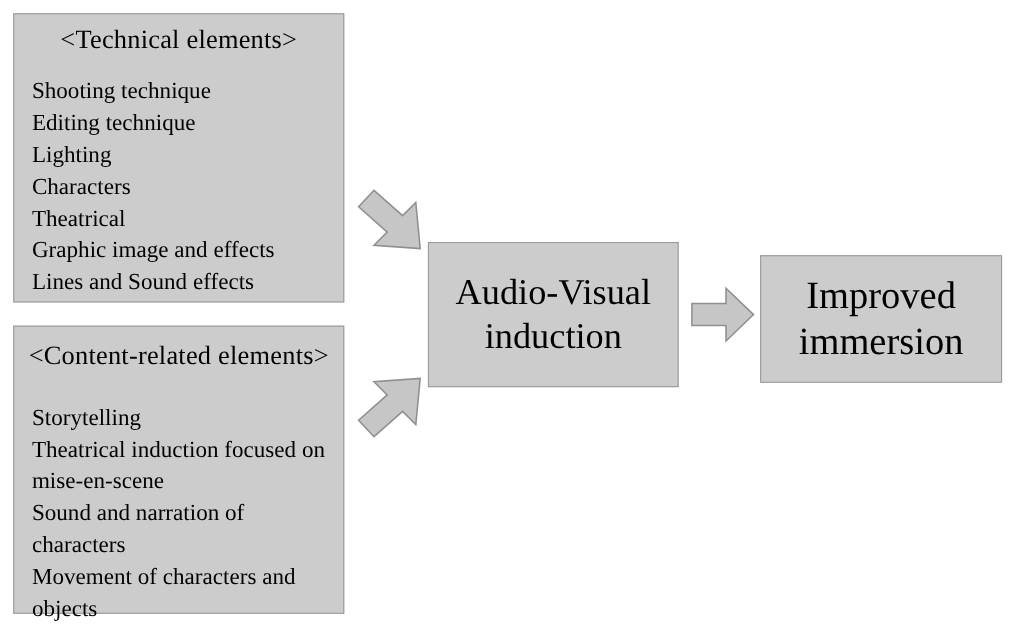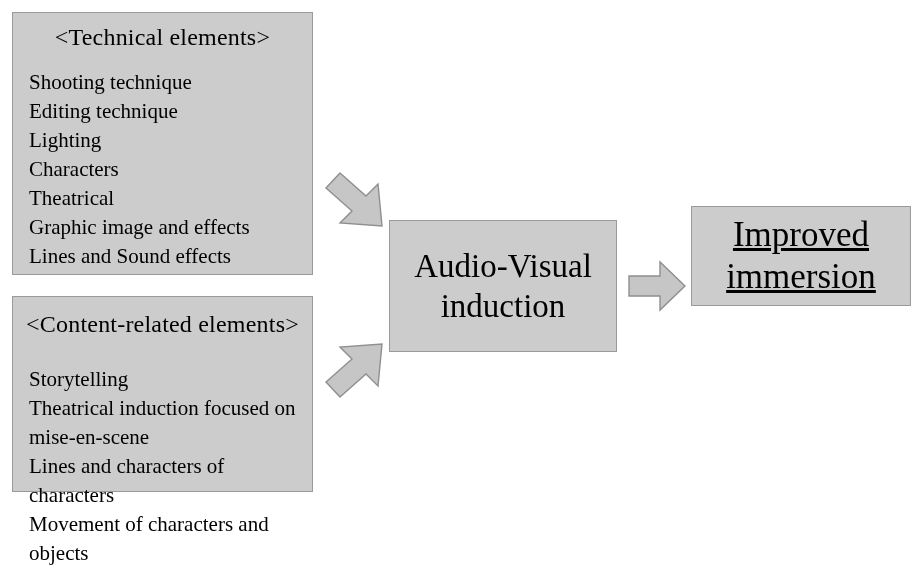--- a/index.html
+++ b/index.html
@@ -27,21 +27,21 @@
   #panel-technical {
     left: 12px;
     top: 12px;
     width: 301px;
     height: 263px;
   }
   #panel-content {
     left: 12px;
     top: 296px;
     width: 301px;
-    height: 196px;
+    height: 262px;
   }
 
   .panel-title {
     text-align: center;
     font-size: 24px;
     line-height: 26px;
     padding-top: 11px;
     letter-spacing: 0.2px;
     white-space: nowrap;
   }
@@ -80,24 +80,23 @@
     text-align: center;
   }
   #box-induction {
     left: 389px;
     top: 220px;
     width: 228px;
     height: 132px;
   }
   #box-immersion {
     left: 691px;
-    top: 206px;
+    top: 232px;
     width: 220px;
-    height: 100px;
-    text-decoration: underline;
+    height: 116px;
   }
   .process-label {
     font-size: 33px;
     line-height: 40px;
     padding: 0 6px;
   }
   #box-immersion .process-label {
     font-size: 35px;
     line-height: 42px;
   }
@@ -150,21 +149,21 @@
     <li>Graphic image and effects</li>
     <li>Lines and Sound effects</li>
   </ul>
 </div>
 
 <div class="panel" id="panel-content">
   <div class="panel-title">&lt;Content-related elements&gt;</div>
   <ul class="panel-list">
     <li>Storytelling</li>
     <li>Theatrical induction focused on mise-en-scene</li>
-    <li>Lines and characters of characters</li>
+    <li>Sound and narration of characters</li>
     <li>Movement of characters and objects</li>
   </ul>
 </div>
 
 <div class="arrow" id="arrow-technical">
   <svg viewBox="0 0 76 64" xmlns="http://www.w3.org/2000/svg" aria-hidden="true">
     <polygon class="arrow-shape" points="22,5 48,28 60,16 64,58 22,55 34,43 8,20"></polygon>
   </svg>
 </div>
 

